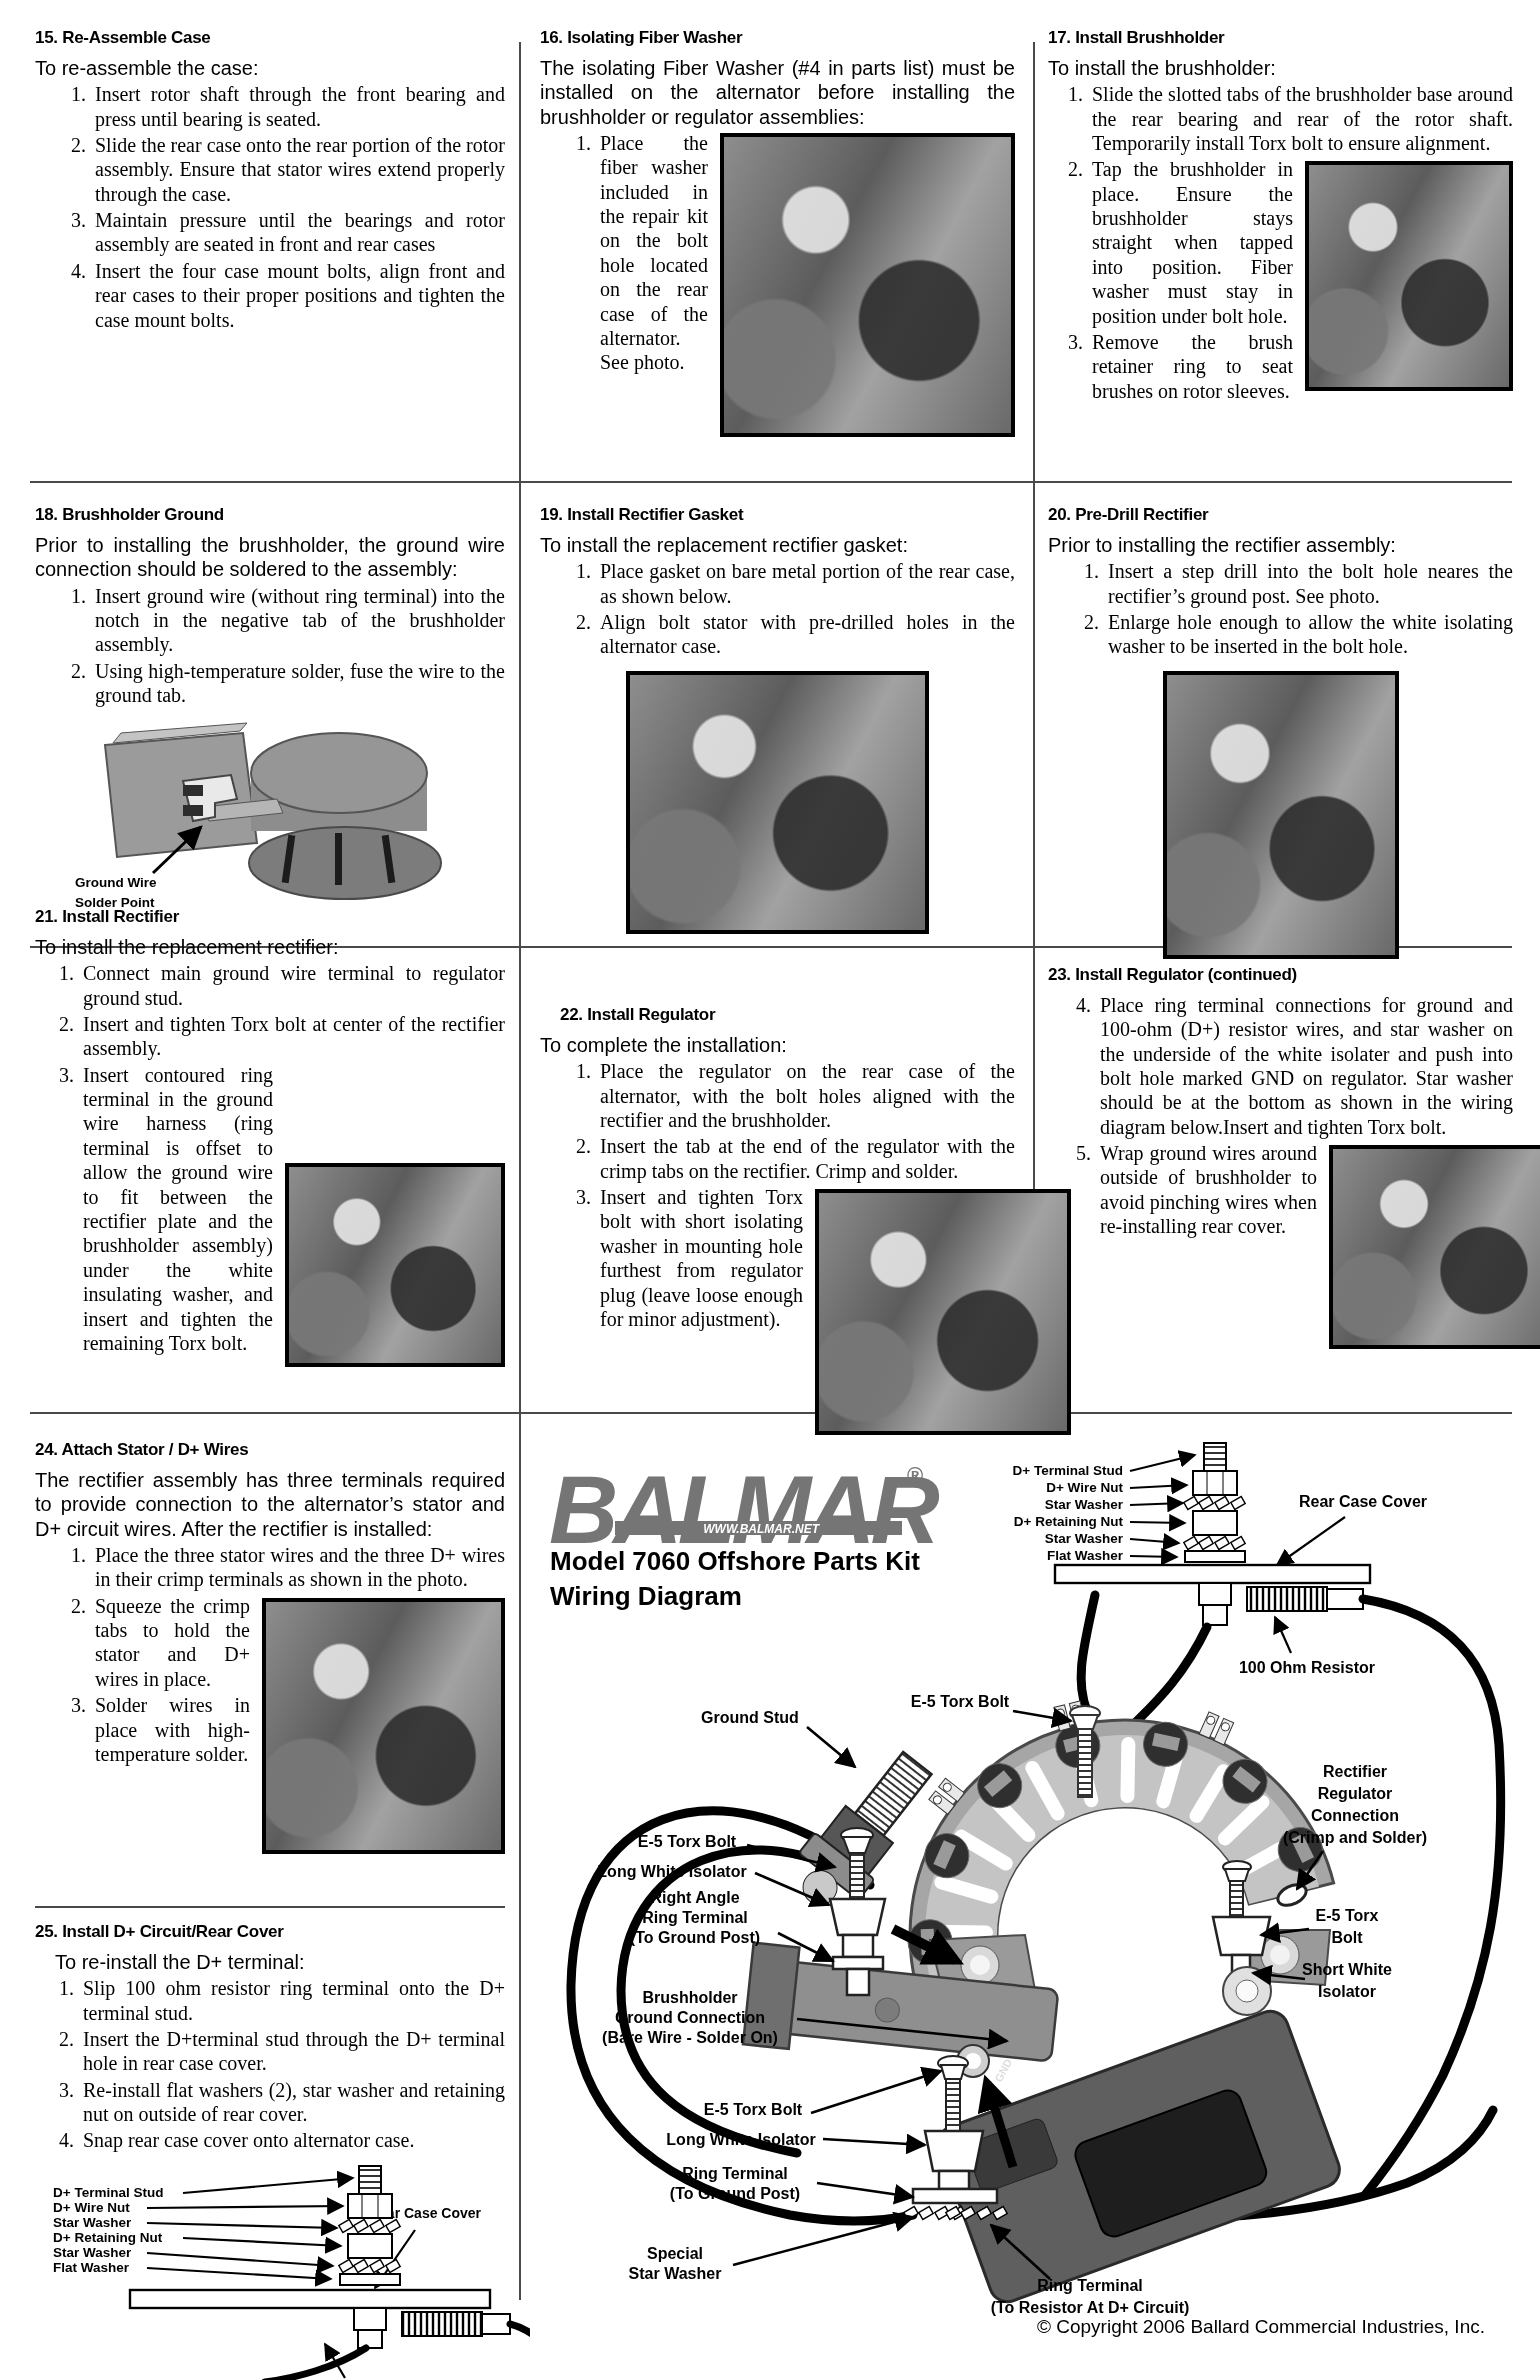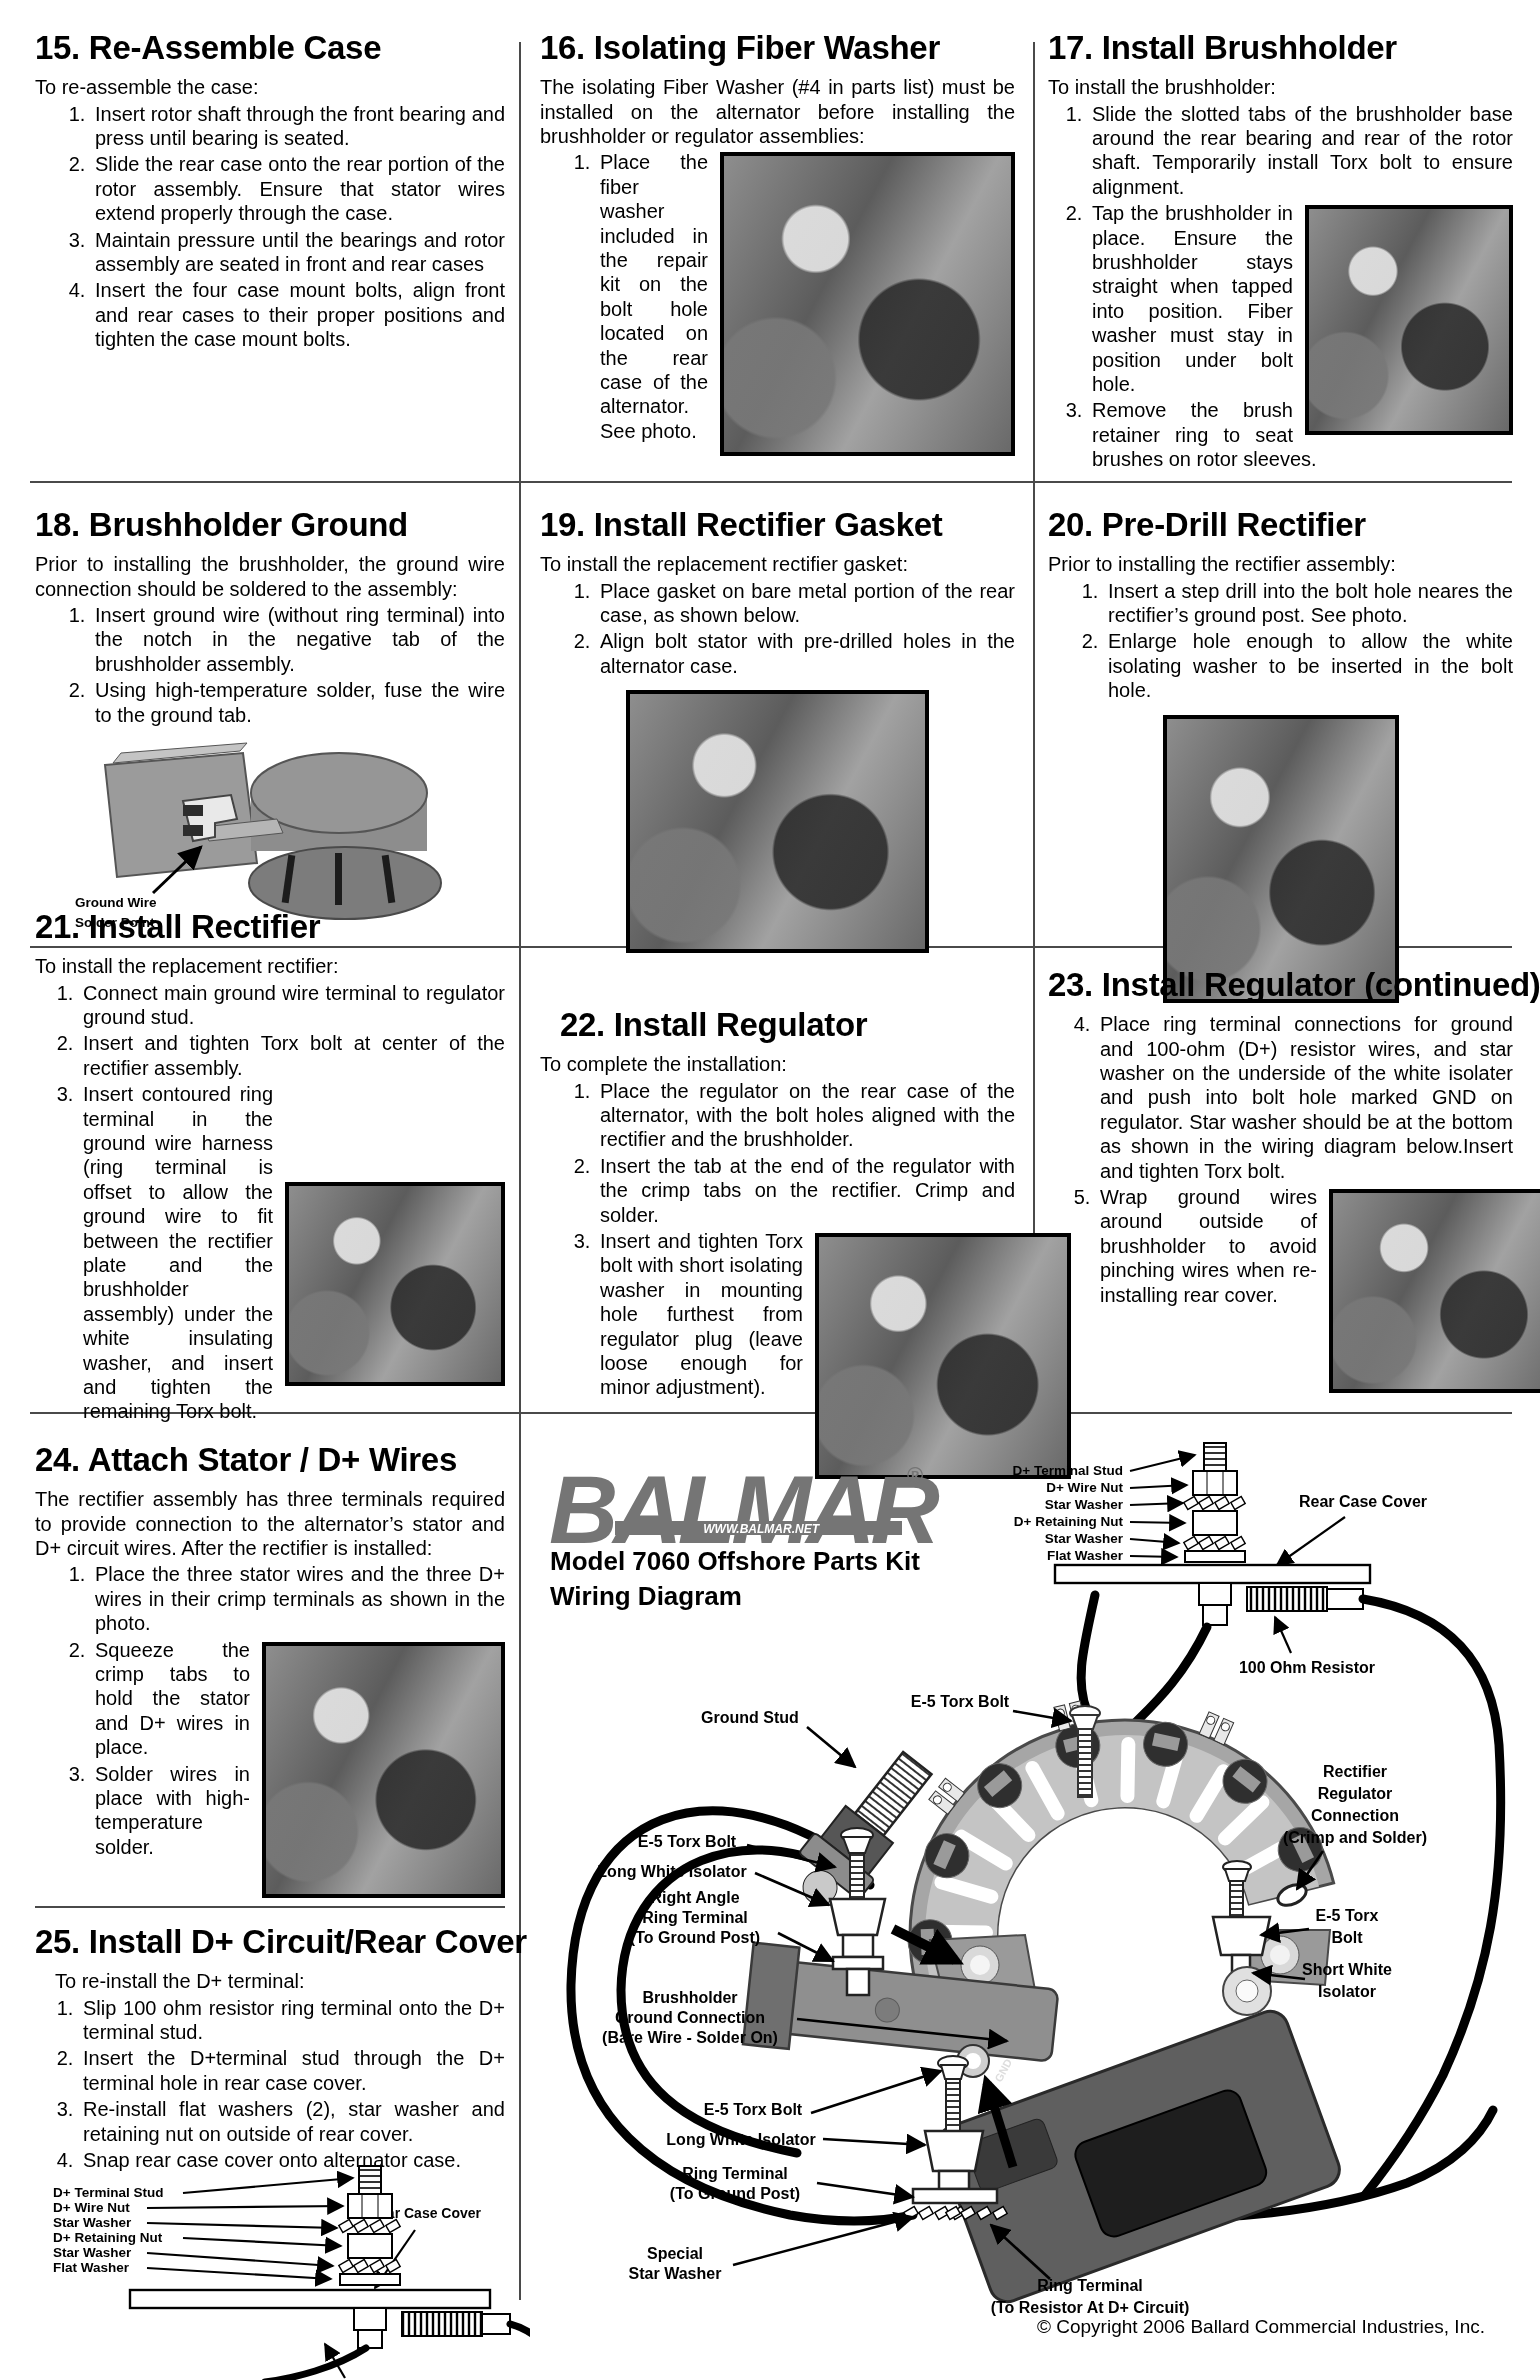--- a/index.html
+++ b/index.html
@@ -1,24 +1,24 @@
 <!DOCTYPE html>
 <html><head>
 <meta charset="utf-8">
 <style>
   html,body{margin:0;padding:0;background:#e8e8e8;}
   .page{position:relative;width:1540px;height:2380px;background:#fff;overflow:hidden;
         font-family:"Liberation Sans","DejaVu Sans",sans-serif;color:#000;}
   .vline{position:absolute;width:2px;background:#4a4a4a;}
   .hline{position:absolute;height:2px;background:#4a4a4a;}
   .sec{position:absolute;font-size:20px;line-height:1.22;}
-  .sec h2{font-size:33px;font-weight:bold;margin:0 0 7px 0;letter-spacing:-0.3px;white-space:nowrap;}
+  .sec h2{font-size:17px;font-weight:bold;margin:0 0 7px 0;letter-spacing:-0.3px;white-space:nowrap;}
   .sec p{margin:0;text-align:justify;}
   .sec ol{margin:2px 0 0 0;padding-left:56px;}
-  .sec li{text-align:justify;padding-left:4px;margin:0 0 2px 0;}
+  .sec li{text-align:justify;padding-left:4px;margin:0 0 2px 0;font-family:Liberation Serif, serif;}
   .photo{border:4px solid #000;
          background:
            radial-gradient(circle at 32% 28%, rgba(230,230,230,.9) 0 11%, rgba(0,0,0,0) 12%),
            radial-gradient(circle at 68% 62%, rgba(40,40,40,.85) 0 22%, rgba(0,0,0,0) 23%),
            radial-gradient(circle at 18% 75%, rgba(120,120,120,.9) 0 18%, rgba(0,0,0,0) 19%),
            linear-gradient(118deg,#8e8e8e 0%,#5c5c5c 38%,#a2a2a2 62%,#696969 100%);}
   .photo.fr{float:right;margin:4px 0 6px 12px;}
   .photo.center{display:block;margin:12px auto 0 auto;}
   svg text{font-family:"Liberation Sans","DejaVu Sans",sans-serif;}
   .dlab{font-weight:bold;font-size:16px;}

